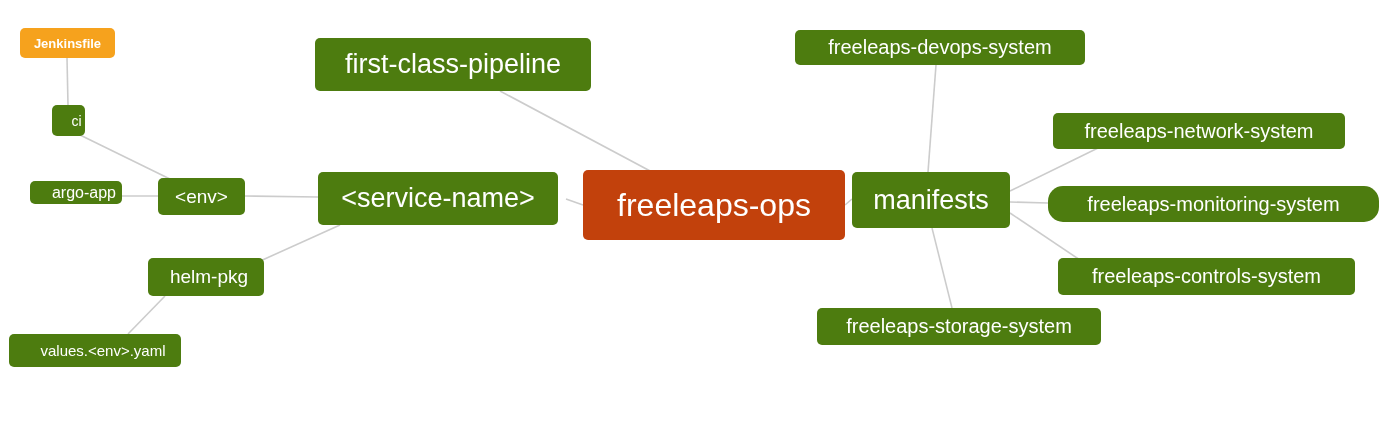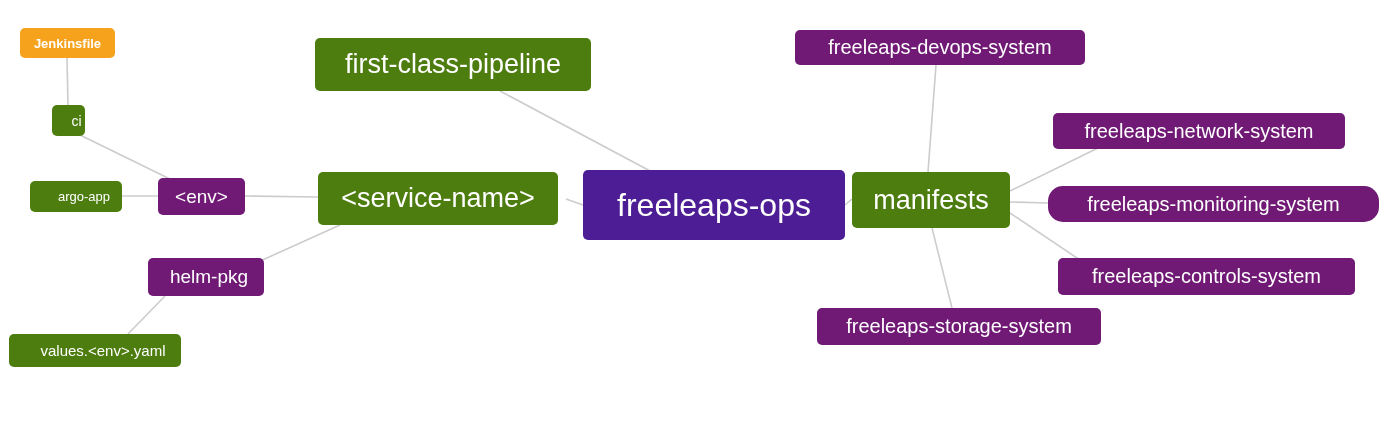--- a/index.html
+++ b/index.html
@@ -26,23 +26,23 @@
     display: flex;
     align-items: center;
     justify-content: center;
     box-sizing: border-box;
     color: #ffffff;
     border-radius: 5px;
     white-space: nowrap;
     cursor: pointer;
     user-select: none;
   }
-  .dark   { background: #4c1d95; }
+  .dark   { background: #c2410c; }
   .blue   { background: #4d7c0f; }
-  .green  { background: #701a75; }
+  .green  { background: #4d7c0f; }
   .red    { background: #4d7c0f; padding-left: 16px; }
   .amber  { background: #f6a21d; font-weight: bold; }
 </style>
 </head>
 <body>
 
 <div class="canvas">
 
   <svg class="edges" viewBox="0 0 1390 421" xmlns="http://www.w3.org/2000/svg">
     <line x1="500" y1="91" x2="652" y2="172"></line>
@@ -68,21 +68,21 @@
   <div class="node blue" style="left:318px;  top:172px; width:240px; height:53px; font-size:27px;">&lt;service-name&gt;</div>
 
   <div class="node blue" style="left:852px;  top:172px; width:158px; height:56px; font-size:27px;">manifests</div>
 
   <div class="node green" style="left:158px;  top:178px; width:87px;  height:37px; font-size:19px;">&lt;env&gt;</div>
 
   <div class="node green" style="left:148px;  top:258px; width:116px; height:38px; font-size:19px;padding-left:6px;">helm-pkg</div>
 
   <div class="node red" style="left:52px;   top:105px; width:33px;  height:31px; font-size:14px;">ci</div>
 
-  <div class="node red" style="left:30px;   top:181px; width:92px;  height:31px; font-size:13px;">argo-app</div>
+  <div class="node red" style="left:30px;   top:181px; width:92px;  height:23px; font-size:16px;">argo-app</div>
 
   <div class="node amber" style="left:20px;   top:28px;  width:95px;  height:30px; font-size:13px;">Jenkinsfile</div>
 
   <div class="node red" style="left:9px;    top:334px; width:172px; height:33px; font-size:15px;">values.&lt;env&gt;.yaml</div>
 
   <div class="node green" style="left:795px;  top:30px;  width:290px; height:35px; font-size:20px;">freeleaps-devops-system</div>
 
   <div class="node green" style="left:1053px; top:113px; width:292px; height:36px; font-size:20px;">freeleaps-network-system</div>
 
   <div class="node green" style="left:1048px; top:186px; width:331px; height:36px; font-size:20px;border-radius:15px;">freeleaps-monitoring-system</div>

